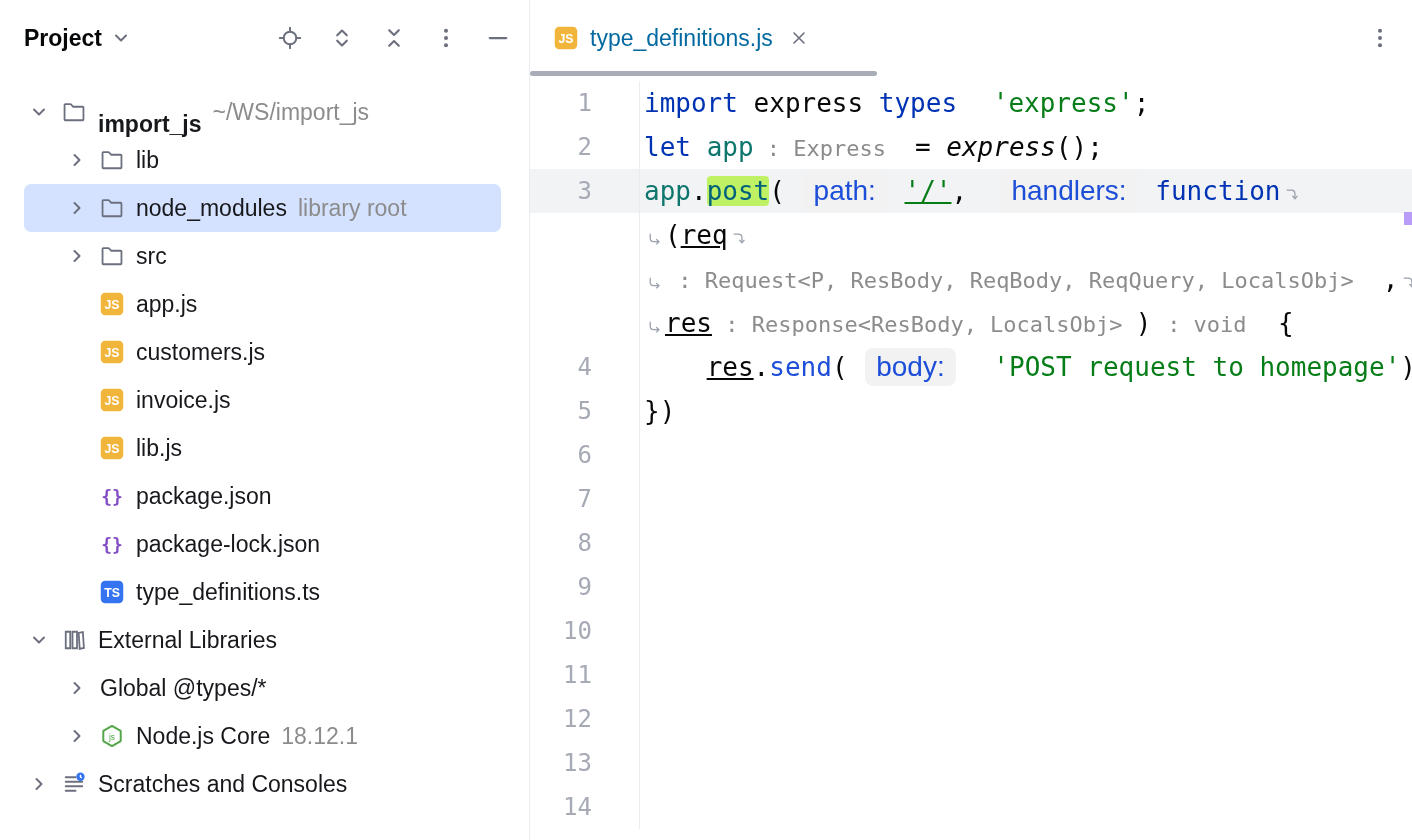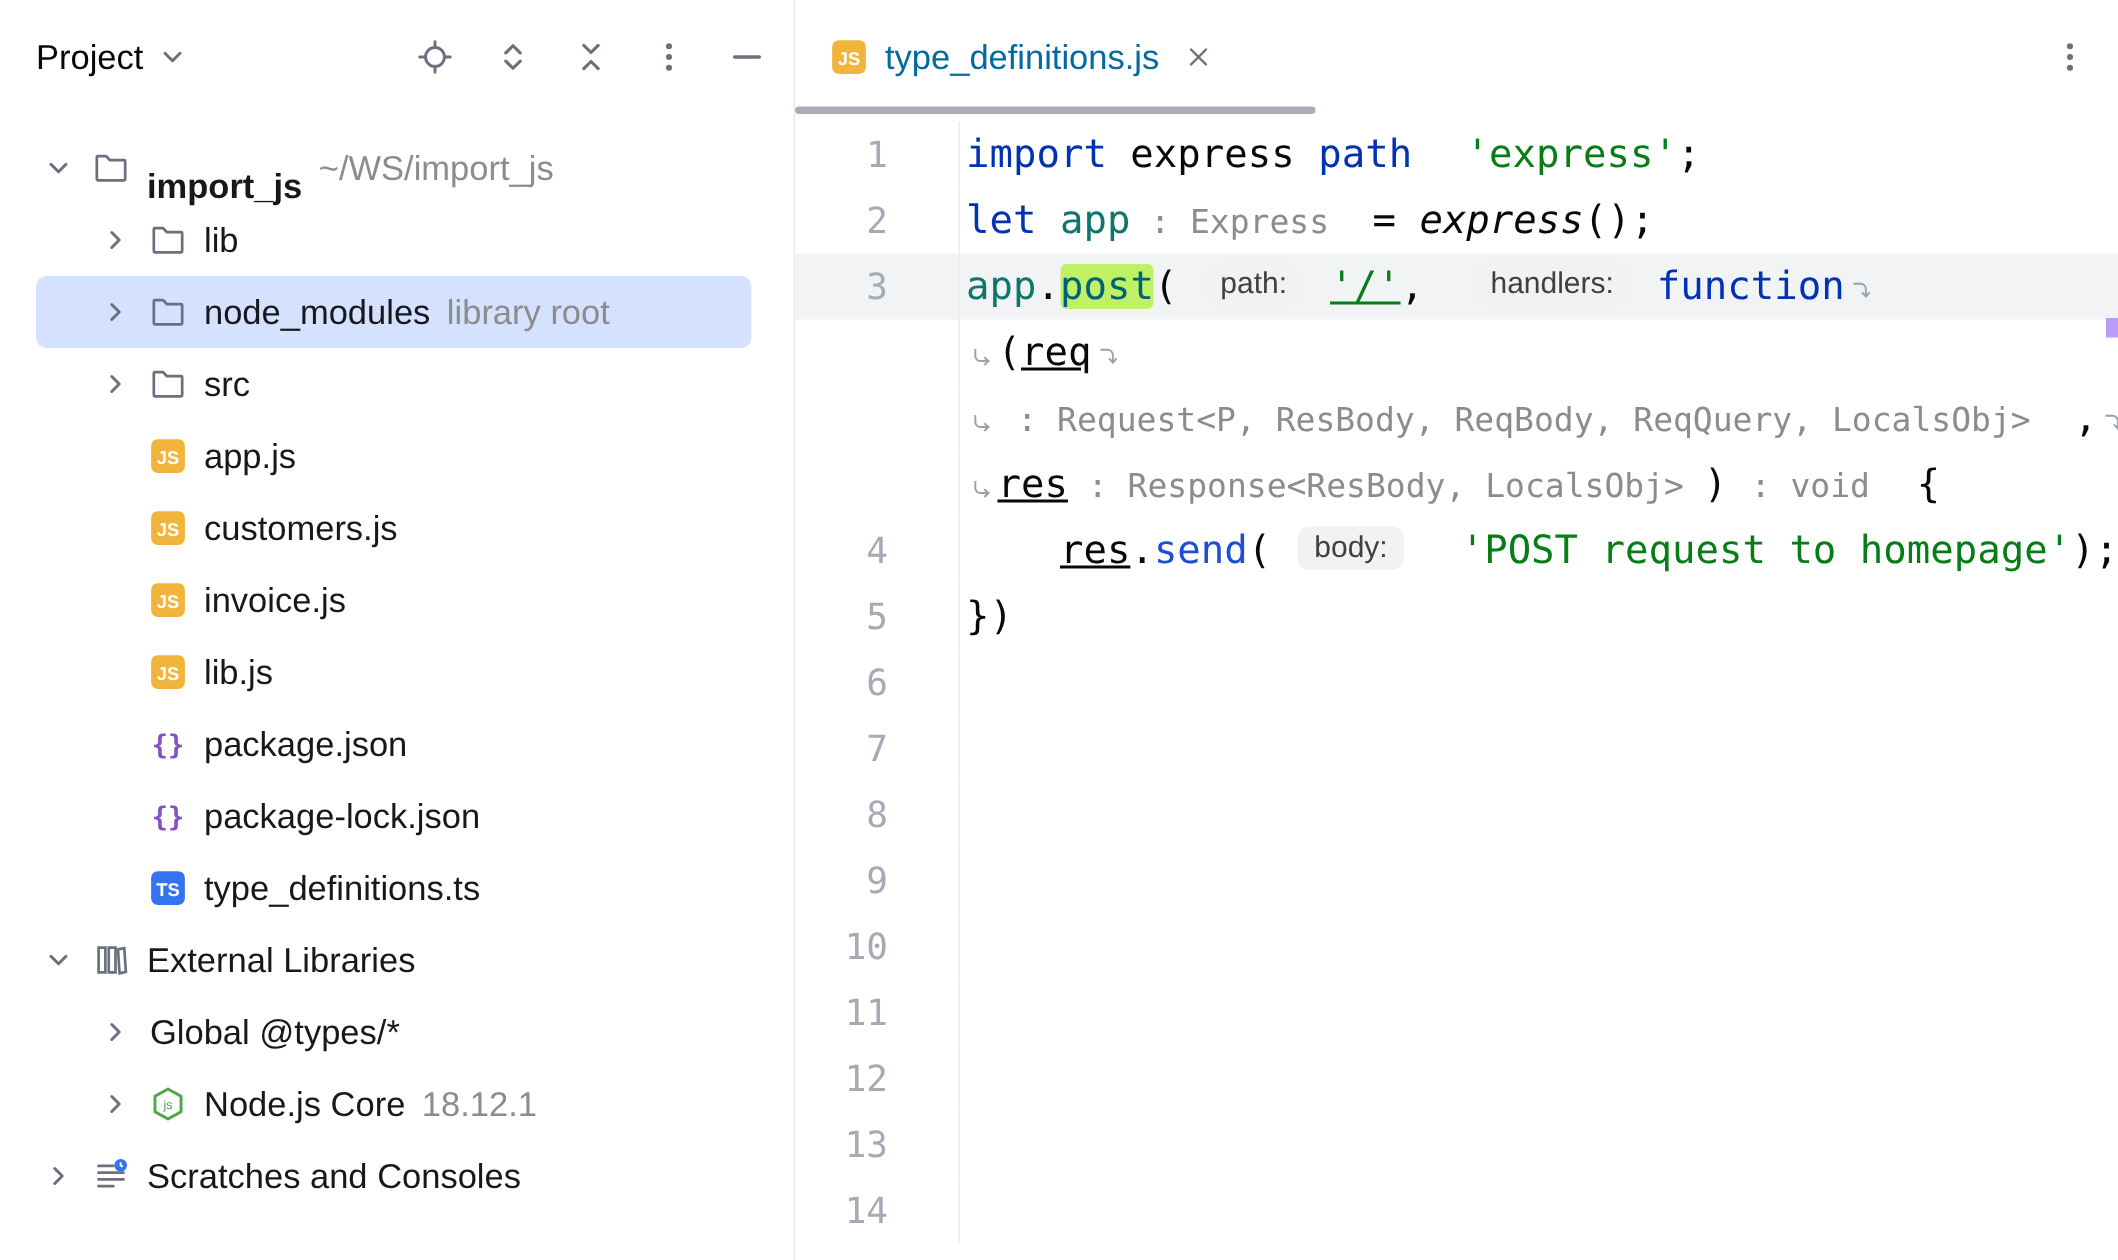--- a/index.html
+++ b/index.html
@@ -3,21 +3,21 @@
 <meta charset="utf-8">
 <style>
   * { box-sizing: border-box; }
   html,body { margin:0; padding:0; background:#fff; }
   body { font-family:"Liberation Sans", sans-serif; color:#1d1e22; }
   .app { width:1412px; height:840px; display:flex; overflow:hidden; background:#fff; }
 
   
   .sidebar { width:530px; min-width:530px; border-right:1px solid #EBECF0; display:flex; flex-direction:column; background:#fff; }
   .sb-header { height:76px; display:flex; align-items:center; justify-content:space-between; padding:0 16px 0 24px; }
-  .sb-title { display:flex; align-items:center; gap:9px; font-size:23px; font-weight:400; color:#060708; cursor:pointer; }
+  .sb-title { display:flex; align-items:center; gap:9px; font-size:23px; font-weight:700; color:#060708; cursor:pointer; }
   .sb-title svg { display:block; }
   .sb-toolbar { display:flex; align-items:center; gap:22px; }
   .tb-btn { width:30px; height:30px; display:flex; align-items:center; justify-content:center; border-radius:6px; cursor:pointer; }
 
   .tree { margin-top:12px; font-size:23px; flex:1; overflow:hidden; }
   .tree-row { height:48px; display:flex; align-items:center; margin:0 28px 0 24px; border-radius:7px; cursor:pointer; white-space:nowrap; }
   .tree-row.selected { background:#D4E2FF; }
   .chev { width:30px; min-width:30px; height:30px; display:flex; align-items:center; justify-content:center; margin-right:8px; }
   .node-ic { width:24px; min-width:24px; height:24px; margin-right:12px; display:flex; align-items:center; justify-content:center; }
   .lbl { color:#17181c; }
@@ -43,22 +43,22 @@
   .tk-kw   { color:#0033B3; }
   .tk-pl   { color:#080808; }
   .tk-str  { color:#067D17;margin-left:20px; }
   .tk-strU { color:#067D17; text-decoration:underline; }
   .tk-var  { color:#0f766e; }
   .tk-fn   { color:#1d4ed8; }
   .tk-fnhl { color:#00627A; background:#bef264; border-radius:4px; }
   .tk-hint { color:#8C8C8C; font-size:22px; }
   .tk-undl { color:#080808; text-decoration:underline; }
   .tk-ital { color:#080808; font-style:italic; }
-  .chip { display:inline-block; line-height:normal; padding:3px 11px; border-radius:8px; background:#F2F2F3; color:#404040;
-          font-family:"Liberation Sans", sans-serif; font-size:20px; vertical-align:middle; margin:0 2px 4px 2px; }
+  .chip { display:inline-block; line-height:normal; padding:3px 11px; border-radius:8px; background:#F2F2F3; color:#1d4ed8;
+          font-family:"Liberation Sans", sans-serif; font-size:28px; vertical-align:middle; margin:0 2px 4px 2px; }
   .wrap { display:inline-block; vertical-align:-2px; margin:0 3px; }
   .wrap svg { display:inline; }
 
   .check { position:absolute; top:88px; right:16px; cursor:pointer; }
   .stripe-mark { position:absolute; top:212px; right:0; width:8px; height:13px; background:#B99BF8; cursor:pointer; }
 </style>
 </head>
 <body>
 
 <div class="app">
@@ -303,21 +303,21 @@
             <circle cx="8" cy="3.2" r="1.35" fill="#6C707E"></circle>
             <circle cx="8" cy="8" r="1.35" fill="#6C707E"></circle>
             <circle cx="8" cy="12.8" r="1.35" fill="#6C707E"></circle>
           </svg>
         </div>
     </div>
     <div class="tab-thumb"></div>
     <div class="code-area">
         <div class="code-row">
           <span class="num">1</span>
-          <span class="codeln"><span class="tk-kw">import</span><span class="tk-pl"> express </span><span class="tk-kw">path</span><span class="tk-pl"> </span><span class="tk-str">'express'</span><span class="tk-pl">;</span></span>
+          <span class="codeln"><span class="tk-kw">import</span><span class="tk-pl"> express </span><span class="tk-kw">types</span><span class="tk-pl"> </span><span class="tk-str">'express'</span><span class="tk-pl">;</span></span>
         </div>
         <div class="code-row">
           <span class="num">2</span>
           <span class="codeln"><span class="tk-kw">let</span><span class="tk-pl"> </span><span class="tk-var">app</span><span class="tk-hint"> : Express </span><span class="tk-pl"> = </span><span class="tk-ital">express</span><span class="tk-pl">();</span></span>
         </div>
         <div class="code-row current">
           <span class="num">3</span>
           <span class="codeln"><span class="tk-var">app</span><span class="tk-pl">.</span><span class="tk-fnhl">post</span><span class="tk-pl">( </span><span class="chip">path:</span><span class="tk-pl"> </span><span class="tk-strU">'/'</span><span class="tk-pl">,  </span><span class="chip">handlers:</span><span class="tk-pl"> </span><span class="tk-kw">function</span><span class="wrap"><svg viewBox="0 0 14 14" width="15" height="15">
                 <path d="M2.5 3h4.5a3.2 3.2 0 0 1 3.2 3.2V10" fill="none" stroke="#9AA0AC" stroke-width="1.2"></path>
                 <path d="M7.8 8.3l2.4 2.6 2.4-2.6" fill="none" stroke="#9AA0AC" stroke-width="1.2"></path>

